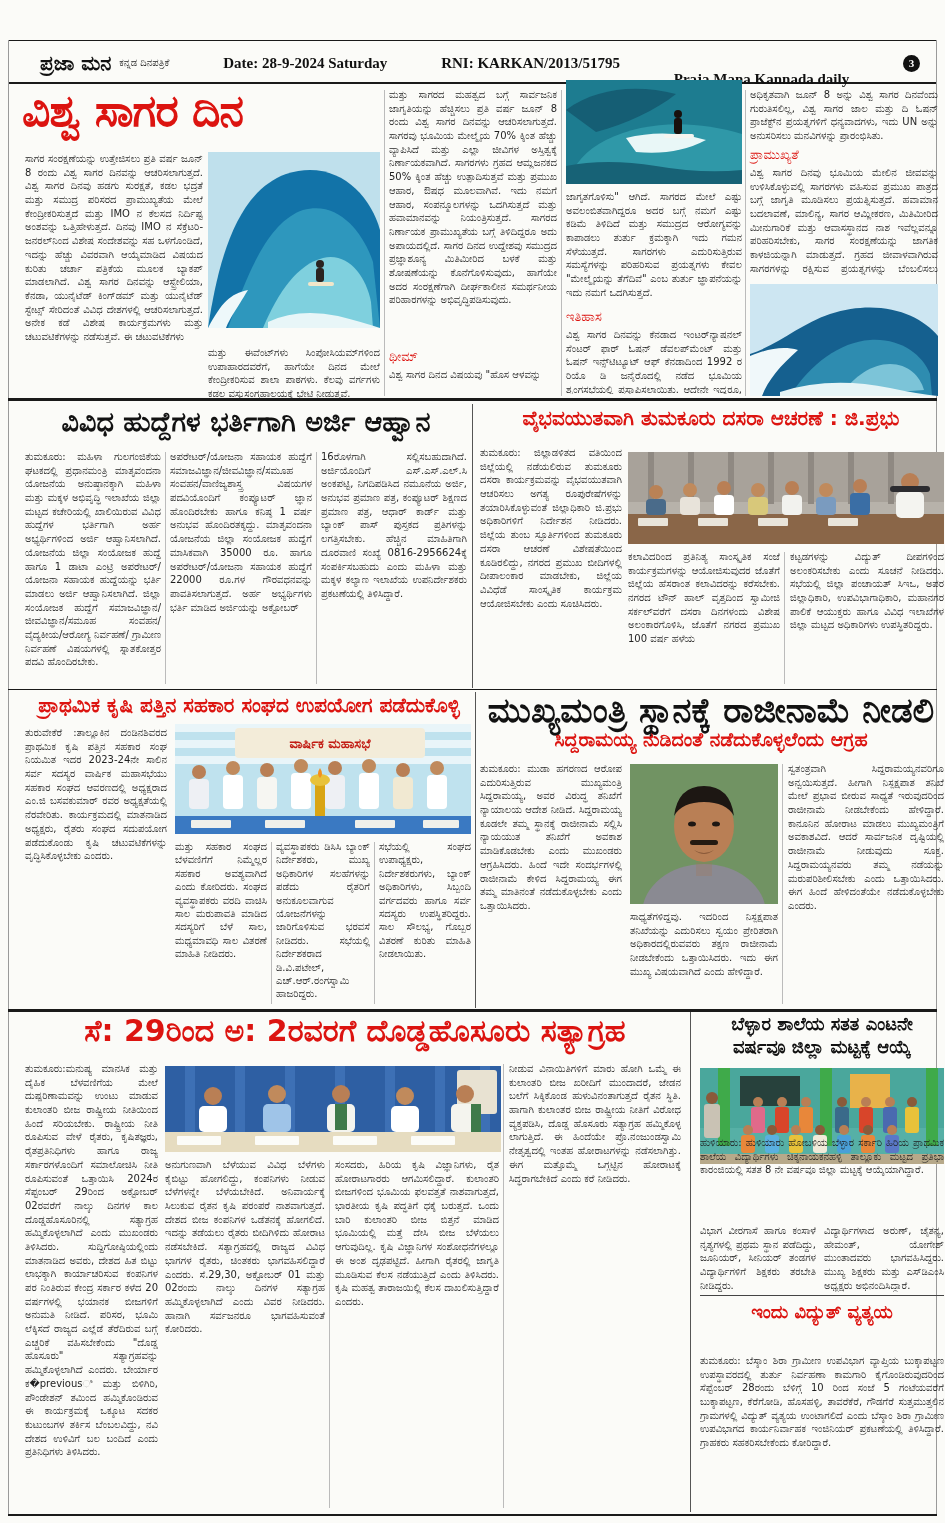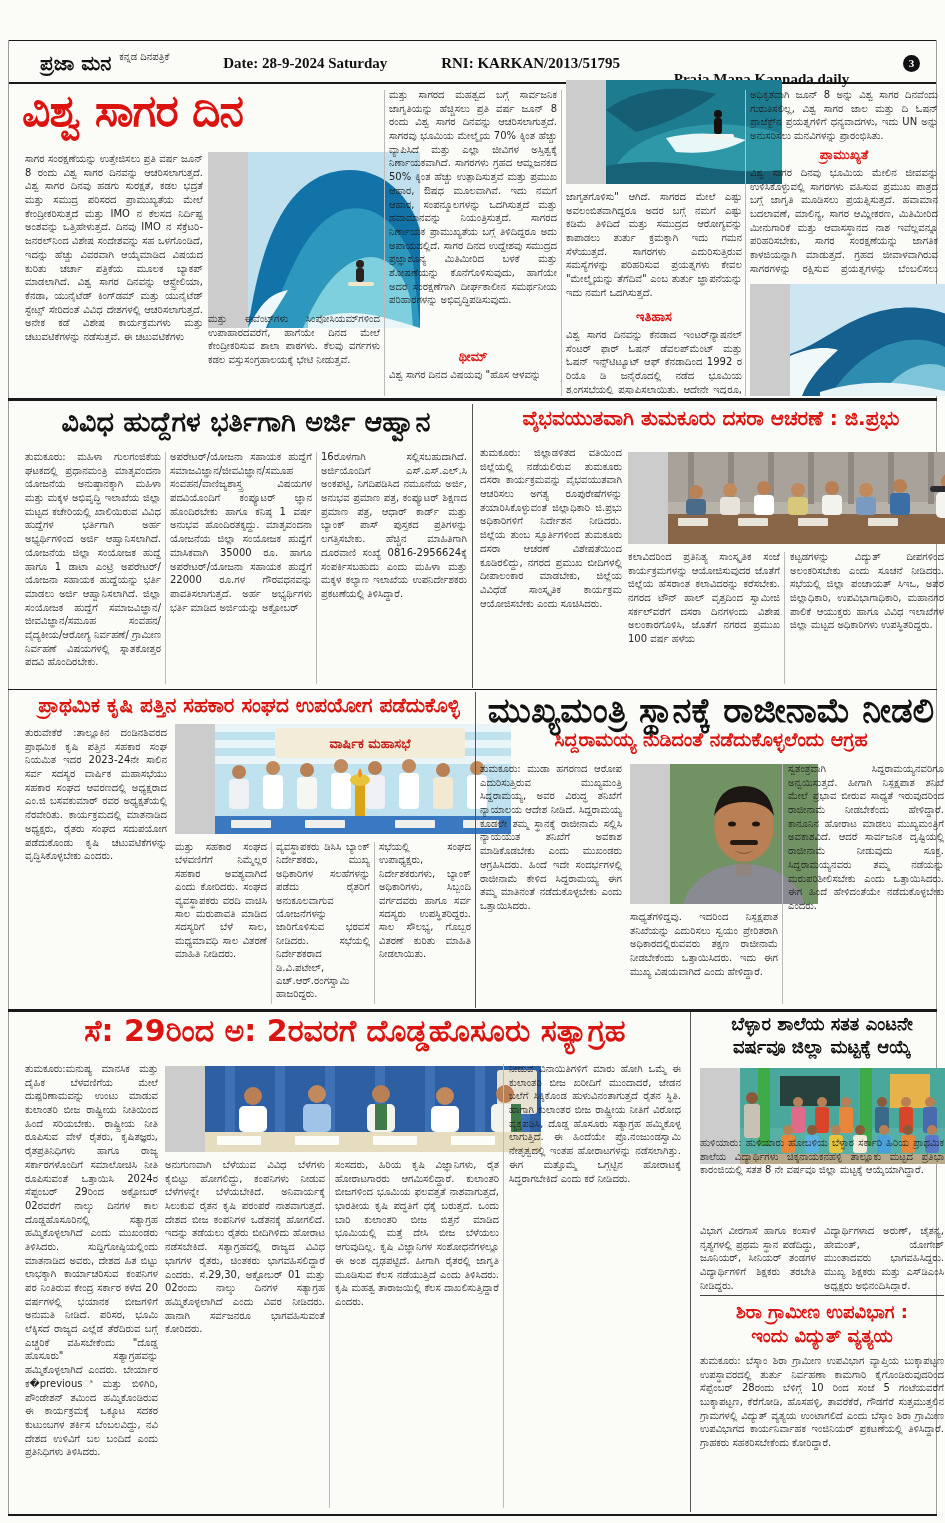--- a/index.html
+++ b/index.html
@@ -7,42 +7,42 @@
         font-family:"DejaVu Sans",sans-serif;overflow:hidden;}
   .abs{position:absolute;}
   .rule-h{position:absolute;background:#1a1a1a;}
   .rule-v{position:absolute;background:#8a8a8a;width:1px;}
   .gutter{position:absolute;background:#bbbbbb;width:1px;}
   .body-text{font-size:10px;line-height:1.37;text-align:justify;color:#1f1f1f;overflow:hidden;
              word-break:break-word;}
   .body-sm{font-size:10px;line-height:1.34;}
   .headline{font-weight:bold;color:#121212;}
   .red{color:#dc1410;}
-  .subhead{font-weight:bold;text-align:center;font-size:13px;color:#dc1410;margin:3px 0;}
+  .subhead{font-weight:normal;text-align:left;font-size:13px;color:#dc1410;margin:3px 0;}
   .center{text-align:center;}
   .masthead-en{font-family:"Liberation Serif",serif;font-weight:bold;color:#111;}
   .page-circle{width:17px;height:17px;border-radius:50%;background:#111;color:#fff;
                font-size:11px;font-weight:bold;display:flex;align-items:center;justify-content:center;
                font-family:"Liberation Serif",serif;}
-  .photo{position:absolute;overflow:hidden;background:#ccc;padding-left:40px;}
+  .photo{position:absolute;overflow:hidden;background:#ccc;}
   .photo svg{display:block;}
 </style>
 </head>
 <body>
 
 <div class="page">
 
   <div class="rule-h" style="left:8px;top:40px;width:929px;height:1px;"></div>
   <div class="rule-h" style="left:8px;top:82px;width:929px;height:2px;"></div>
   <div class="rule-v" style="left:8px;top:40px;height:1476px;background:#9a9a9a;"></div>
   <div class="rule-v" style="left:936px;top:40px;height:1476px;background:#9a9a9a;"></div>
   <div class="rule-h" style="left:8px;top:1514px;width:929px;height:2px;"></div>
 
   <div class="abs" style="left:40px;top:46px;width:880px;height:34px;display:flex;align-items:center;justify-content:space-between;">
-    <div style="display:flex;align-items:flex-start;gap:8px;">
+    <div style="display:flex;align-items:center;gap:8px;">
       <span style="font-weight:bold;font-size:20px;color:#111;">ಪ್ರಜಾ ಮನ</span>
       <span style="font-size:10px;color:#222;">ಕನ್ನಡ ದಿನಪತ್ರಿಕೆ</span>
     </div>
     <span class="masthead-en" style="font-size:15px;">Date: 28-9-2024 Saturday</span>
     <span class="masthead-en" style="font-size:15px;">RNI: KARKAN/2013/51795</span>
     <span class="masthead-en" style="font-size:15px;margin-top:32px;">Praja Mana Kannada daily</span>
     <span class="page-circle">3</span>
   </div>
 
   <div class="abs headline red" style="left:22px;top:88px;width:362px;font-size:44px;line-height:1.05;letter-spacing:-1px;">ವಿಶ್ವ ಸಾಗರ ದಿನ</div>
@@ -55,21 +55,21 @@
       <path d="M0,176 C10,110 28,40 78,22 C128,6 162,42 172,78 L172,176 Z" fill="#1273a8"></path>
       <path d="M20,176 C40,120 60,70 95,58 C130,48 155,80 165,110 L172,176 Z" fill="#2e97bd"></path>
       <path d="M55,176 C70,140 90,112 115,106 C140,100 158,124 163,150 L165,176 Z" fill="#7fd0de"></path>
       <path d="M0,176 C14,150 22,142 40,138 C28,158 22,166 18,176 Z" fill="#eef8fa"></path>
       <circle cx="112" cy="112" r="4" fill="#2a2320"></circle>
       <rect x="108" y="116" width="8" height="14" rx="3" fill="#2a2320"></rect>
       <rect x="100" y="130" width="26" height="4" rx="2" fill="#f2e6c9"></rect>
       <path d="M60,170 q30,-14 70,-6 q24,6 42,12 L60,176 Z" fill="#e8f6f8"></path>
     </svg>
   </div>
-  <div class="abs body-text" style="left:208px;top:312px;width:172px;height:64px;">ಮತ್ತು ಈವೆಂಟ್‌ಗಳು ಸಿಂಪೋಸಿಯಮ್‌ಗಳಿಂದ ಉಪಾಹಾರದವರೆಗೆ, ಹಾಗೆಯೇ ದಿನದ ಮೇಲೆ ಕೇಂದ್ರೀಕರಿಸುವ ಶಾಲಾ ಪಾಠಗಳು. ಕೆಲವು ವರ್ಗಗಳು ಕಡಲ ವಸ್ತುಸಂಗ್ರಹಾಲಯಕ್ಕೆ ಭೇಟಿ ನೀಡುತ್ತವೆ.</div>
+  <div class="abs body-text" style="left:208px;top:346px;width:172px;height:64px;">ಮತ್ತು ಈವೆಂಟ್‌ಗಳು ಸಿಂಪೋಸಿಯಮ್‌ಗಳಿಂದ ಉಪಾಹಾರದವರೆಗೆ, ಹಾಗೆಯೇ ದಿನದ ಮೇಲೆ ಕೇಂದ್ರೀಕರಿಸುವ ಶಾಲಾ ಪಾಠಗಳು. ಕೆಲವು ವರ್ಗಗಳು ಕಡಲ ವಸ್ತುಸಂಗ್ರಹಾಲಯಕ್ಕೆ ಭೇಟಿ ನೀಡುತ್ತವೆ.</div>
 
   <div class="gutter" style="left:384px;top:90px;height:306px;"></div>
 
   <div class="abs" style="left:389px;top:88px;width:168px;height:310px;">
     <div class="body-text" style="height:258px;">ಮತ್ತು ಸಾಗರದ ಮಹತ್ವದ ಬಗ್ಗೆ ಸಾರ್ವಜನಿಕ ಜಾಗೃತಿಯನ್ನು ಹೆಚ್ಚಿಸಲು ಪ್ರತಿ ವರ್ಷ ಜೂನ್ 8 ರಂದು ವಿಶ್ವ ಸಾಗರ ದಿನವನ್ನು ಆಚರಿಸಲಾಗುತ್ತದೆ. ಸಾಗರವು ಭೂಮಿಯ ಮೇಲ್ಮೈಯ 70% ಕ್ಕಿಂತ ಹೆಚ್ಚು ವ್ಯಾಪಿಸಿದೆ ಮತ್ತು ಎಲ್ಲಾ ಜೀವಿಗಳ ಅಸ್ತಿತ್ವಕ್ಕೆ ನಿರ್ಣಾಯಕವಾಗಿದೆ. ಸಾಗರಗಳು ಗ್ರಹದ ಆಮ್ಲಜನಕದ 50% ಕ್ಕಿಂತ ಹೆಚ್ಚು ಉತ್ಪಾದಿಸುತ್ತವೆ ಮತ್ತು ಪ್ರಮುಖ ಆಹಾರ, ಔಷಧ ಮೂಲವಾಗಿವೆ. ಇದು ನಮಗೆ ಆಹಾರ, ಸಂಪನ್ಮೂಲಗಳನ್ನು ಒದಗಿಸುತ್ತದೆ ಮತ್ತು ಹವಾಮಾನವನ್ನು ನಿಯಂತ್ರಿಸುತ್ತದೆ. ಸಾಗರದ ನಿರ್ಣಾಯಕ ಪ್ರಾಮುಖ್ಯತೆಯ ಬಗ್ಗೆ ತಿಳಿದಿದ್ದರೂ ಅದು ಅಪಾಯದಲ್ಲಿದೆ. ಸಾಗರ ದಿನದ ಉದ್ದೇಶವು ಸಮುದ್ರದ ಪ್ರಜ್ಞಾಶೂನ್ಯ ಮಿತಿಮೀರಿದ ಬಳಕೆ ಮತ್ತು ಶೋಷಣೆಯನ್ನು ಕೊನೆಗೊಳಿಸುವುದು, ಹಾಗೆಯೇ ಅದರ ಸಂರಕ್ಷಣೆಗಾಗಿ ದೀರ್ಘಕಾಲೀನ ಸಮರ್ಥನೀಯ ಪರಿಹಾರಗಳನ್ನು ಅಭಿವೃದ್ಧಿಪಡಿಸುವುದು.</div>
     <div class="subhead">ಥೀಮ್</div>
     <div class="body-text" style="height:26px;">ವಿಶ್ವ ಸಾಗರ ದಿನದ ವಿಷಯವು "ಹೊಸ ಆಳವನ್ನು</div>
   </div>
 
   <div class="gutter" style="left:561px;top:90px;height:306px;"></div>
@@ -345,18 +345,17 @@
       <rect x="0" y="86" width="244" height="10" fill="#b7a98a"></rect>
     </svg>
   </div>
   <div class="abs body-text" style="left:700px;top:1136px;width:244px;height:50px;">ಹುಳಿಯಾರು: ಹುಳಿಯಾರು ಹೋಬಳಿಯ ಬೆಳ್ಳಾರ ಸರ್ಕಾರಿ ಹಿರಿಯ ಪ್ರಾಥಮಿಕ ಶಾಲೆಯ ವಿದ್ಯಾರ್ಥಿಗಳು ಚಿಕ್ಕನಾಯಕನಹಳ್ಳಿ ತಾಲ್ಲೂಕು ಮಟ್ಟದ ಪ್ರತಿಭಾ ಕಾರಂಜಿಯಲ್ಲಿ ಸತತ 8 ನೇ ವರ್ಷವೂ ಜಿಲ್ಲಾ ಮಟ್ಟಕ್ಕೆ ಆಯ್ಕೆಯಾಗಿದ್ದಾರೆ.</div>
   <div class="abs body-text" style="left:824px;top:1224px;width:120px;height:68px;">ವಿದ್ಯಾರ್ಥಿಗಳಾದ ಅರುಣ್, ಚೈತನ್ಯ, ಹೇಮಂತ್, ಯೋಗೇಶ್ ಮುಂತಾದವರು ಭಾಗವಹಿಸಿದ್ದರು. ಮುಖ್ಯ ಶಿಕ್ಷಕರು ಮತ್ತು ಎಸ್‌ಡಿಎಂಸಿ ಅಧ್ಯಕ್ಷರು ಅಭಿನಂದಿಸಿದ್ದಾರೆ.</div>
   <div class="abs body-text" style="left:700px;top:1224px;width:116px;height:68px;">ವಿಭಾಗ ವೀರಗಾಸೆ ಹಾಗೂ ಕಂಸಾಳೆ ನೃತ್ಯಗಳಲ್ಲಿ ಪ್ರಥಮ ಸ್ಥಾನ ಪಡೆದಿದ್ದು, ಜೂನಿಯರ್, ಸೀನಿಯರ್ ತಂಡಗಳ ವಿದ್ಯಾರ್ಥಿಗಳಿಗೆ ಶಿಕ್ಷಕರು ತರಬೇತಿ ನೀಡಿದ್ದರು.</div>
 
   <div class="rule-h" style="left:700px;top:1295px;width:244px;height:1px;background:#444;"></div>
 
   <div class="abs" style="left:700px;top:1300px;width:244px;">
-    <div class="headline red center" style="font-size:18px;line-height:1.35;">ಶಿರಾ ಗ್ರಾಮೀಣ ಉಪವಿಭಾಗ :</div>
     <div class="headline red center" style="font-size:18px;line-height:1.35;">ಇಂದು ವಿದ್ಯುತ್ ವ್ಯತ್ಯಯ</div>
   </div>
   <div class="abs body-text" style="left:700px;top:1354px;width:244px;height:156px;">ತುಮಕೂರು: ಬೆಸ್ಕಾಂ ಶಿರಾ ಗ್ರಾಮೀಣ ಉಪವಿಭಾಗ ವ್ಯಾಪ್ತಿಯ ಬುಕ್ಕಾಪಟ್ಟಣ ಉಪಸ್ಥಾವರದಲ್ಲಿ ತುರ್ತು ನಿರ್ವಹಣಾ ಕಾಮಗಾರಿ ಕೈಗೊಂಡಿರುವುದರಿಂದ ಸೆಪ್ಟೆಂಬರ್ 28ರಂದು ಬೆಳಿಗ್ಗೆ 10 ರಿಂದ ಸಂಜೆ 5 ಗಂಟೆಯವರೆಗೆ ಬುಕ್ಕಾಪಟ್ಟಣ, ಕೆರೆಗೋಡಿ, ಹೊಸಹಳ್ಳಿ, ತಾವರೆಕೆರೆ, ಗೌಡಗೆರೆ ಸುತ್ತಮುತ್ತಲಿನ ಗ್ರಾಮಗಳಲ್ಲಿ ವಿದ್ಯುತ್ ವ್ಯತ್ಯಯ ಉಂಟಾಗಲಿದೆ ಎಂದು ಬೆಸ್ಕಾಂ ಶಿರಾ ಗ್ರಾಮೀಣ ಉಪವಿಭಾಗದ ಕಾರ್ಯನಿರ್ವಾಹಕ ಇಂಜಿನಿಯರ್ ಪ್ರಕಟಣೆಯಲ್ಲಿ ತಿಳಿಸಿದ್ದಾರೆ. ಗ್ರಾಹಕರು ಸಹಕರಿಸಬೇಕೆಂದು ಕೋರಿದ್ದಾರೆ.</div>
 
 </div>
 
 </body></html>

